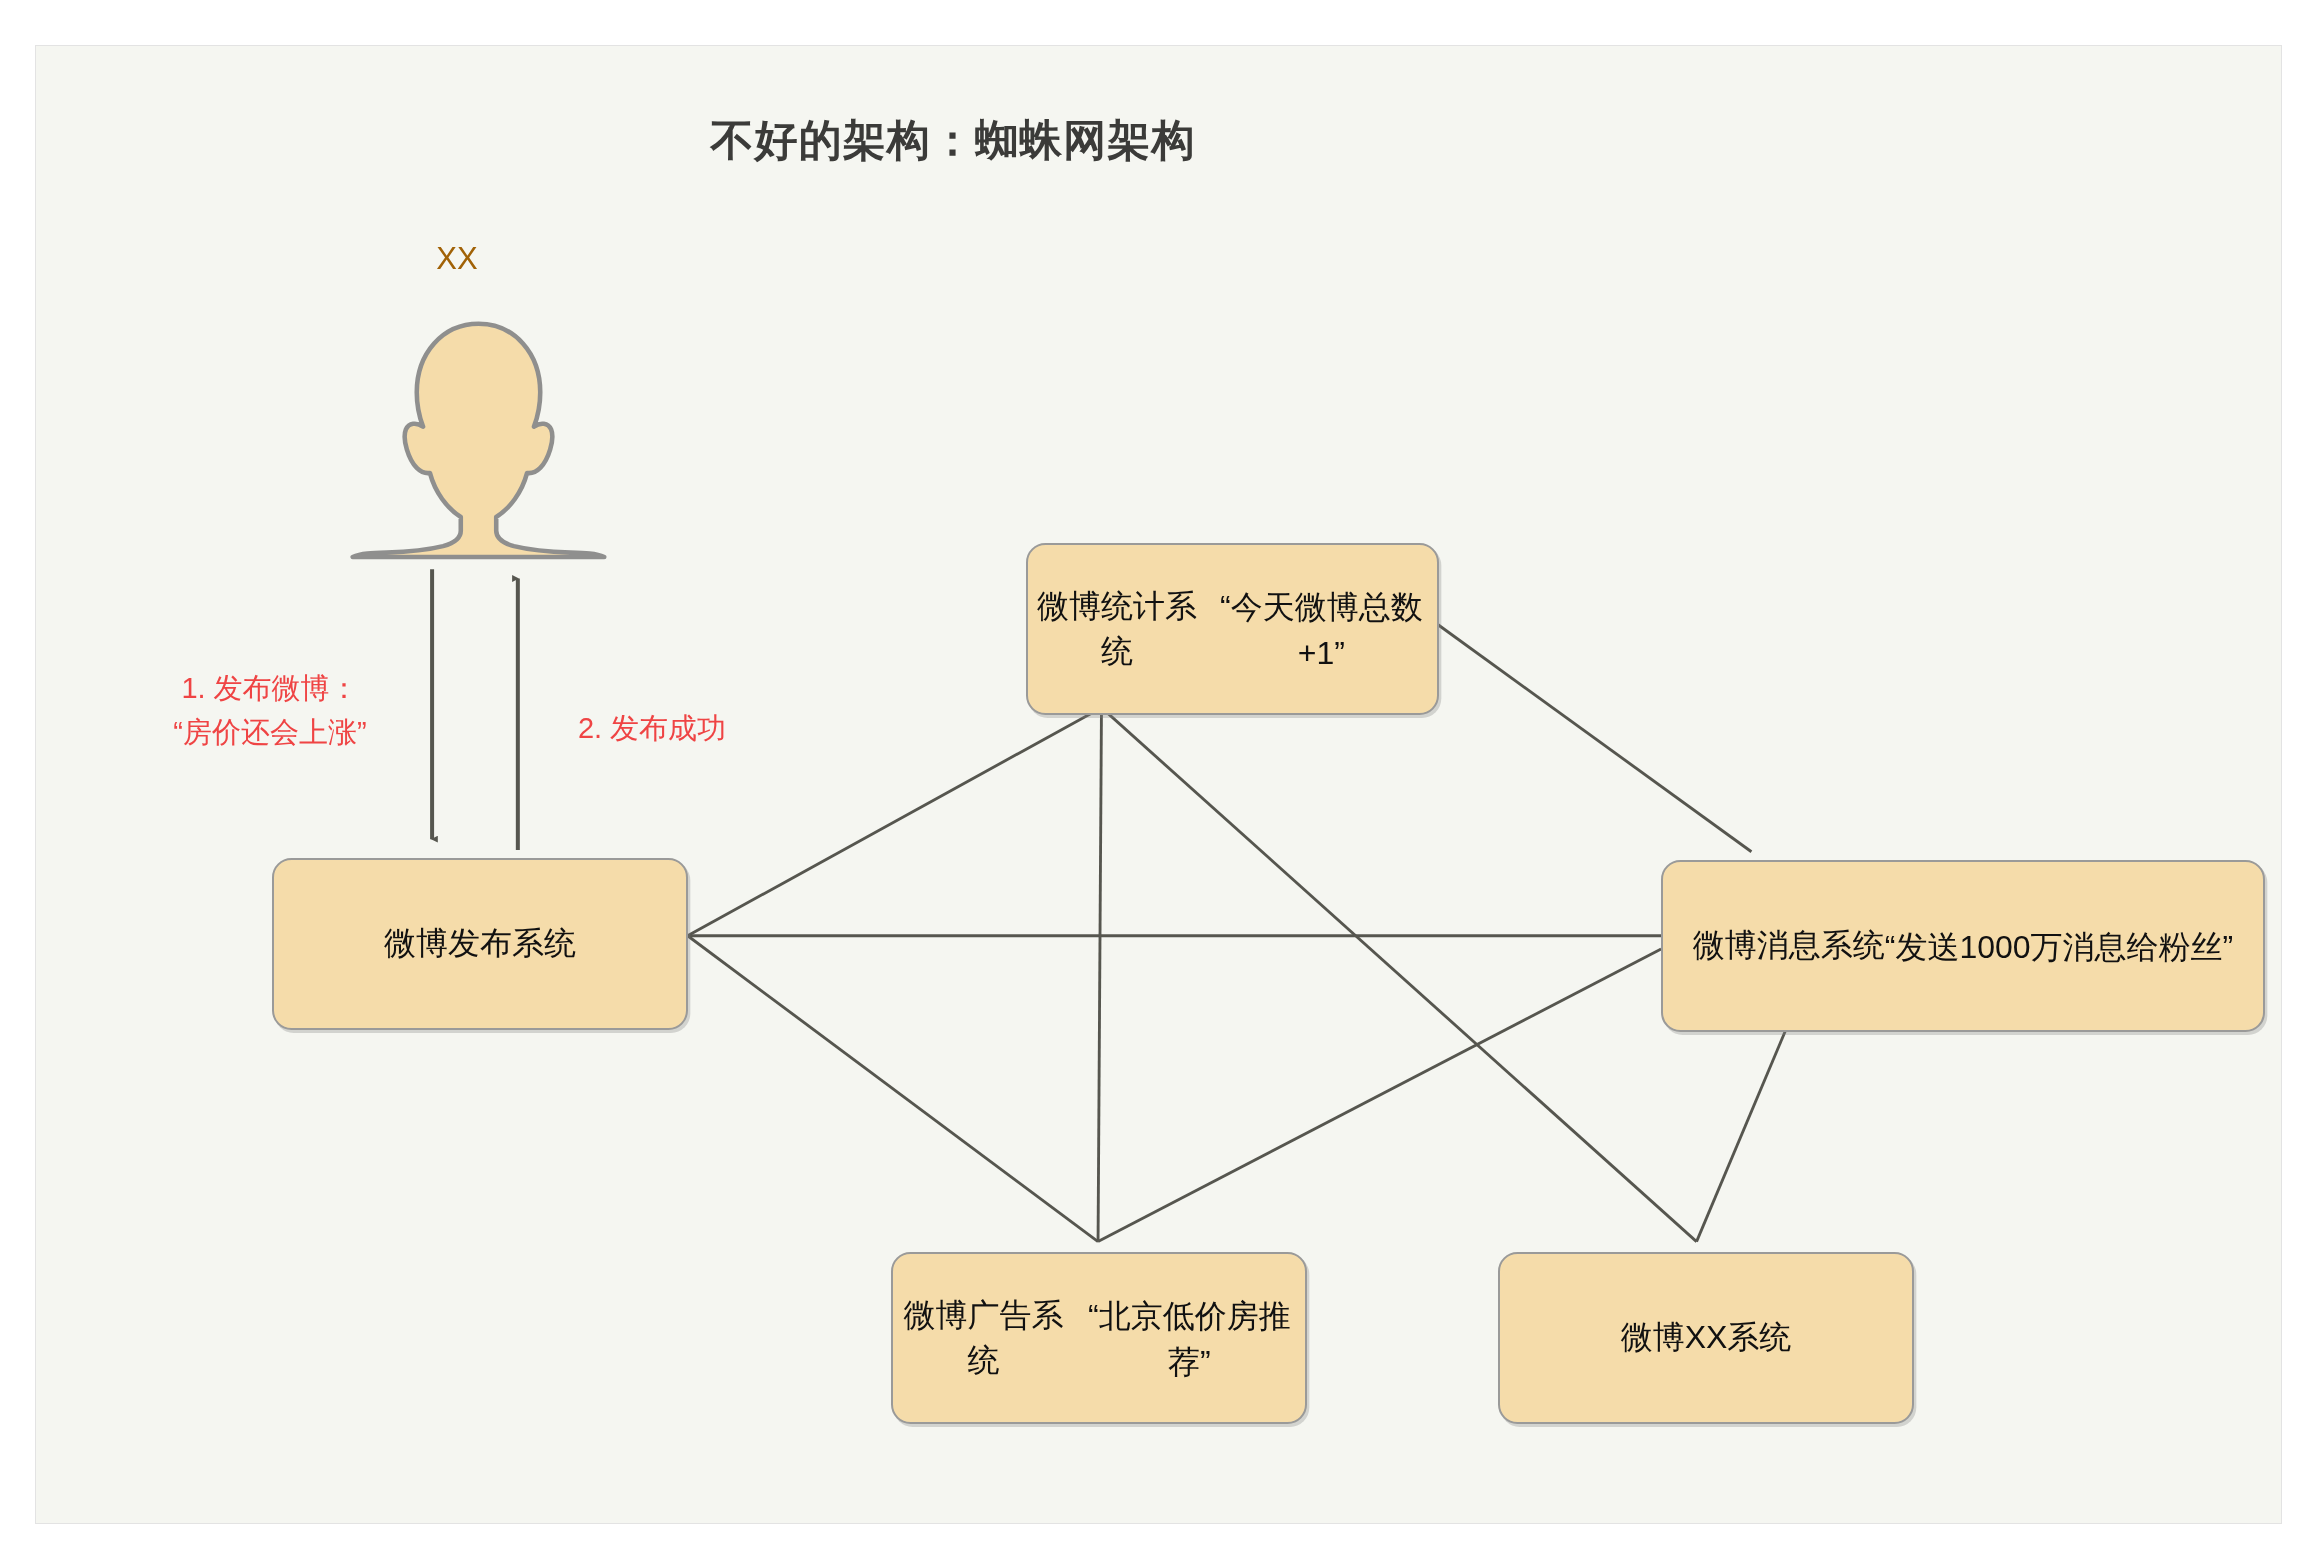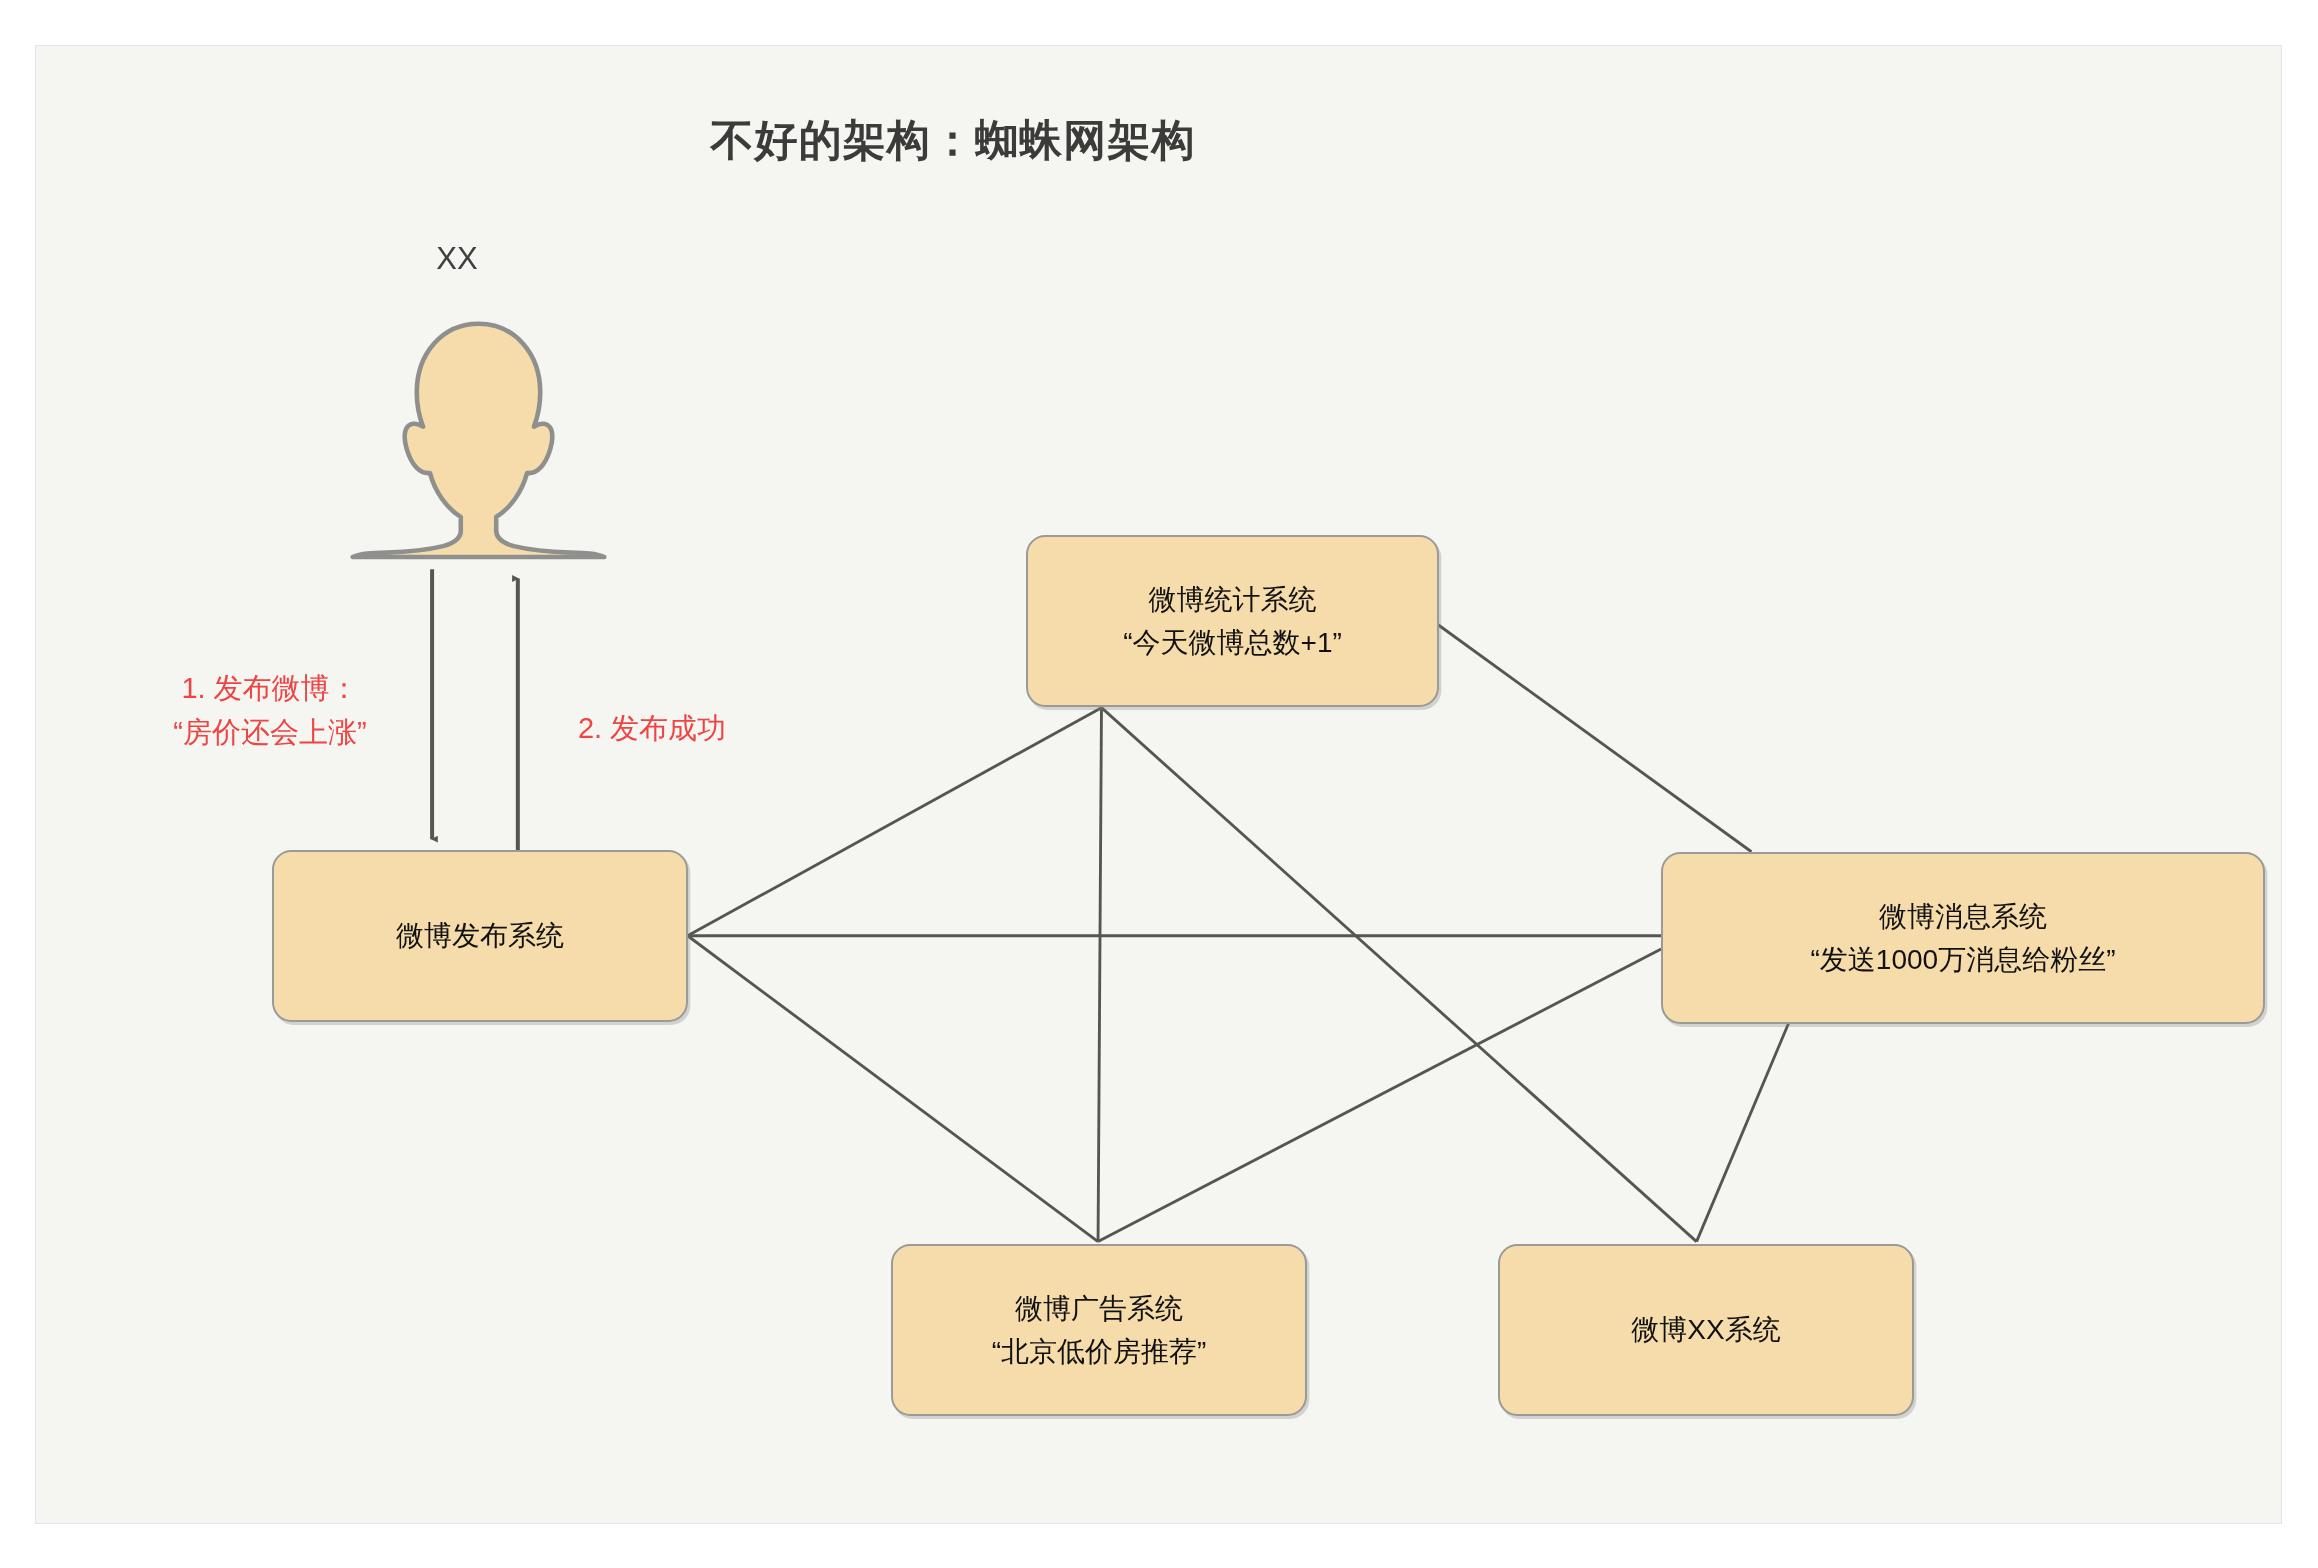--- a/index.html
+++ b/index.html
@@ -45,44 +45,45 @@
     letter-spacing: 1.1px;
     font-family: Liberation Serif, serif;
   }
   .node {
     position: absolute;
     box-sizing: border-box;
     background: #f5dcaa;
     border: 2.9px solid #9a9a99;
     border-radius: 19.4px;
     display: flex;
-    flex-direction: column;
+    flex-direction: row;
     align-items: center;
     justify-content: center;
     color: #111111;
-    font-size: 28px;
+    font-size: 32px;
     line-height: 1.42;
     box-shadow: 2.3px 2.9px 0 rgba(130,130,128,0.30);
     text-align: center;
+    margin-top: 8px;
   }
   .node .l2 { margin-top: 3.4px; }
   #node-publish  { left: 272px;  top: 850px; width: 416px; height: 172px; }
   #node-stats    { left: 1026px; top: 535px;  width: 413px; height: 172px; }
   #node-message  { left: 1661px; top: 852px; width: 604px; height: 172px; }
   #node-ads      { left: 891px; top: 1244px; width: 416px; height: 172px; }
   #node-xx       { left: 1498px; top: 1244px; width: 416px; height: 172px; }
 
   #avatar-label {
     position: absolute;
     left: 400px;
     top: 241px;
     width: 114px;
     text-align: center;
     font-size: 31px;
-    color: #404040;
+    color: #a16207;
   }
   #avatar {
     position: absolute;
     left: 347px;
     top: 318px;
     width: 263px;
     height: 243px;
   }
   .edge-label {
     position: absolute;

